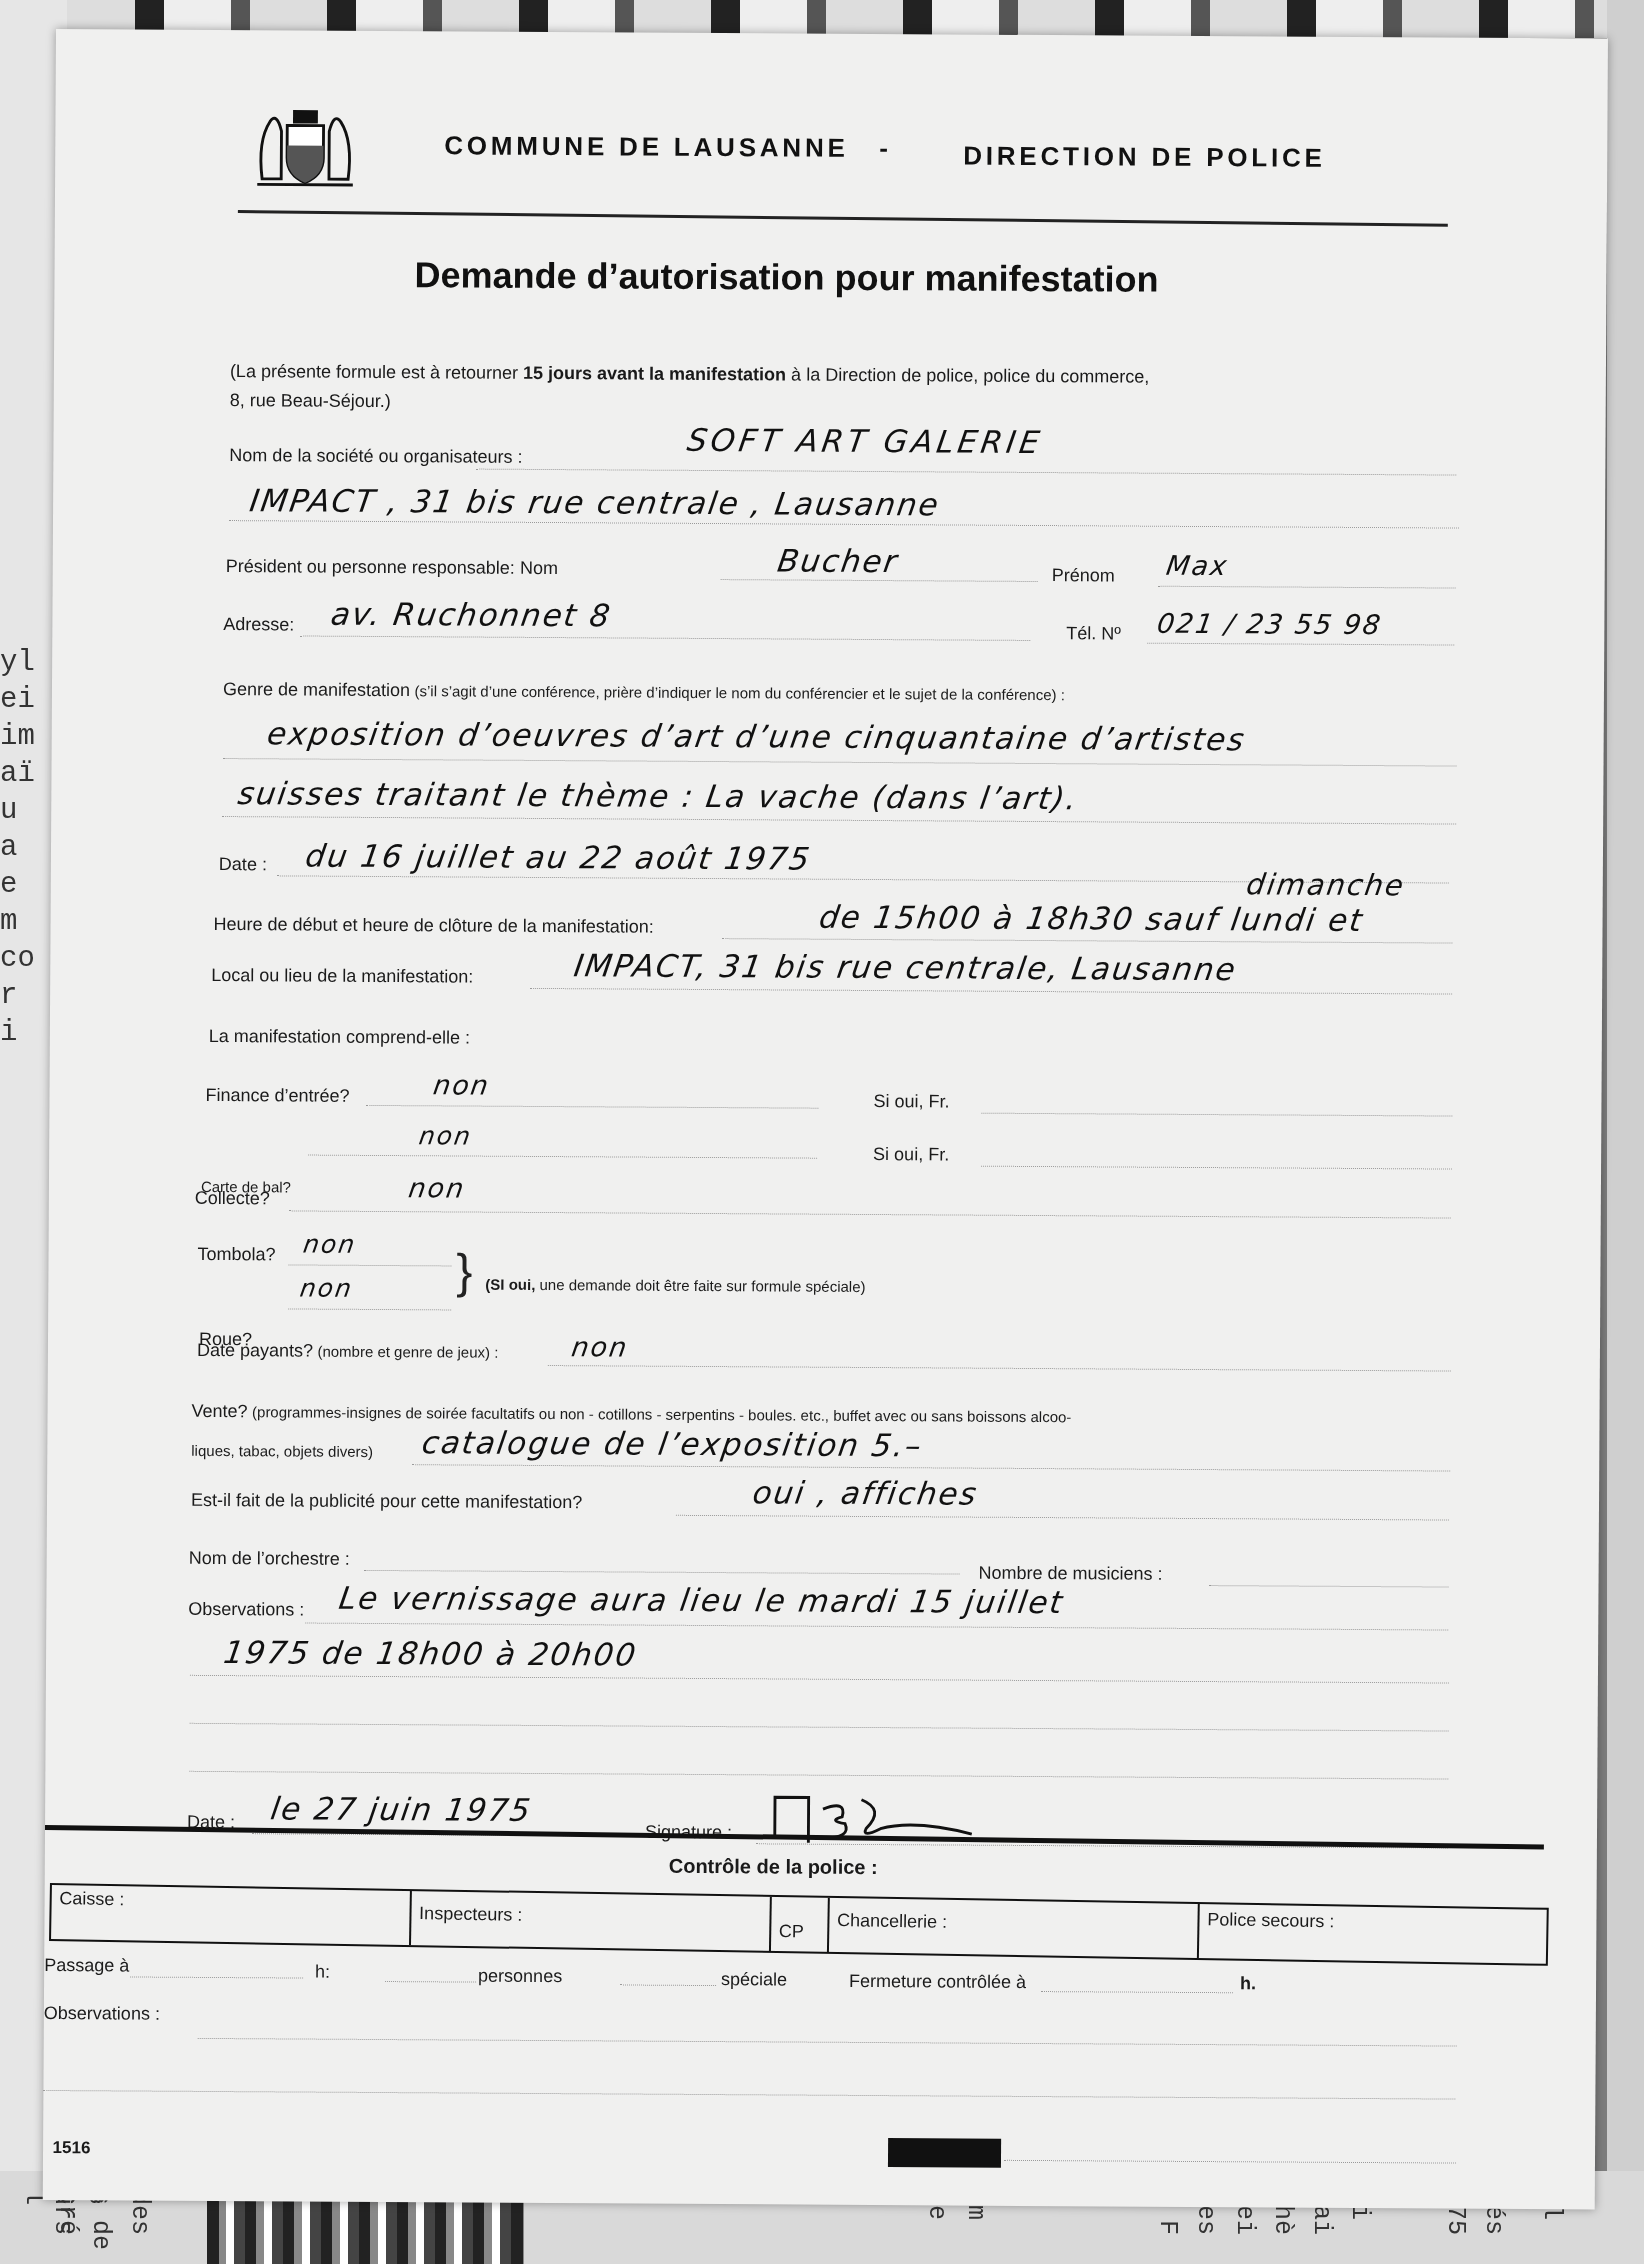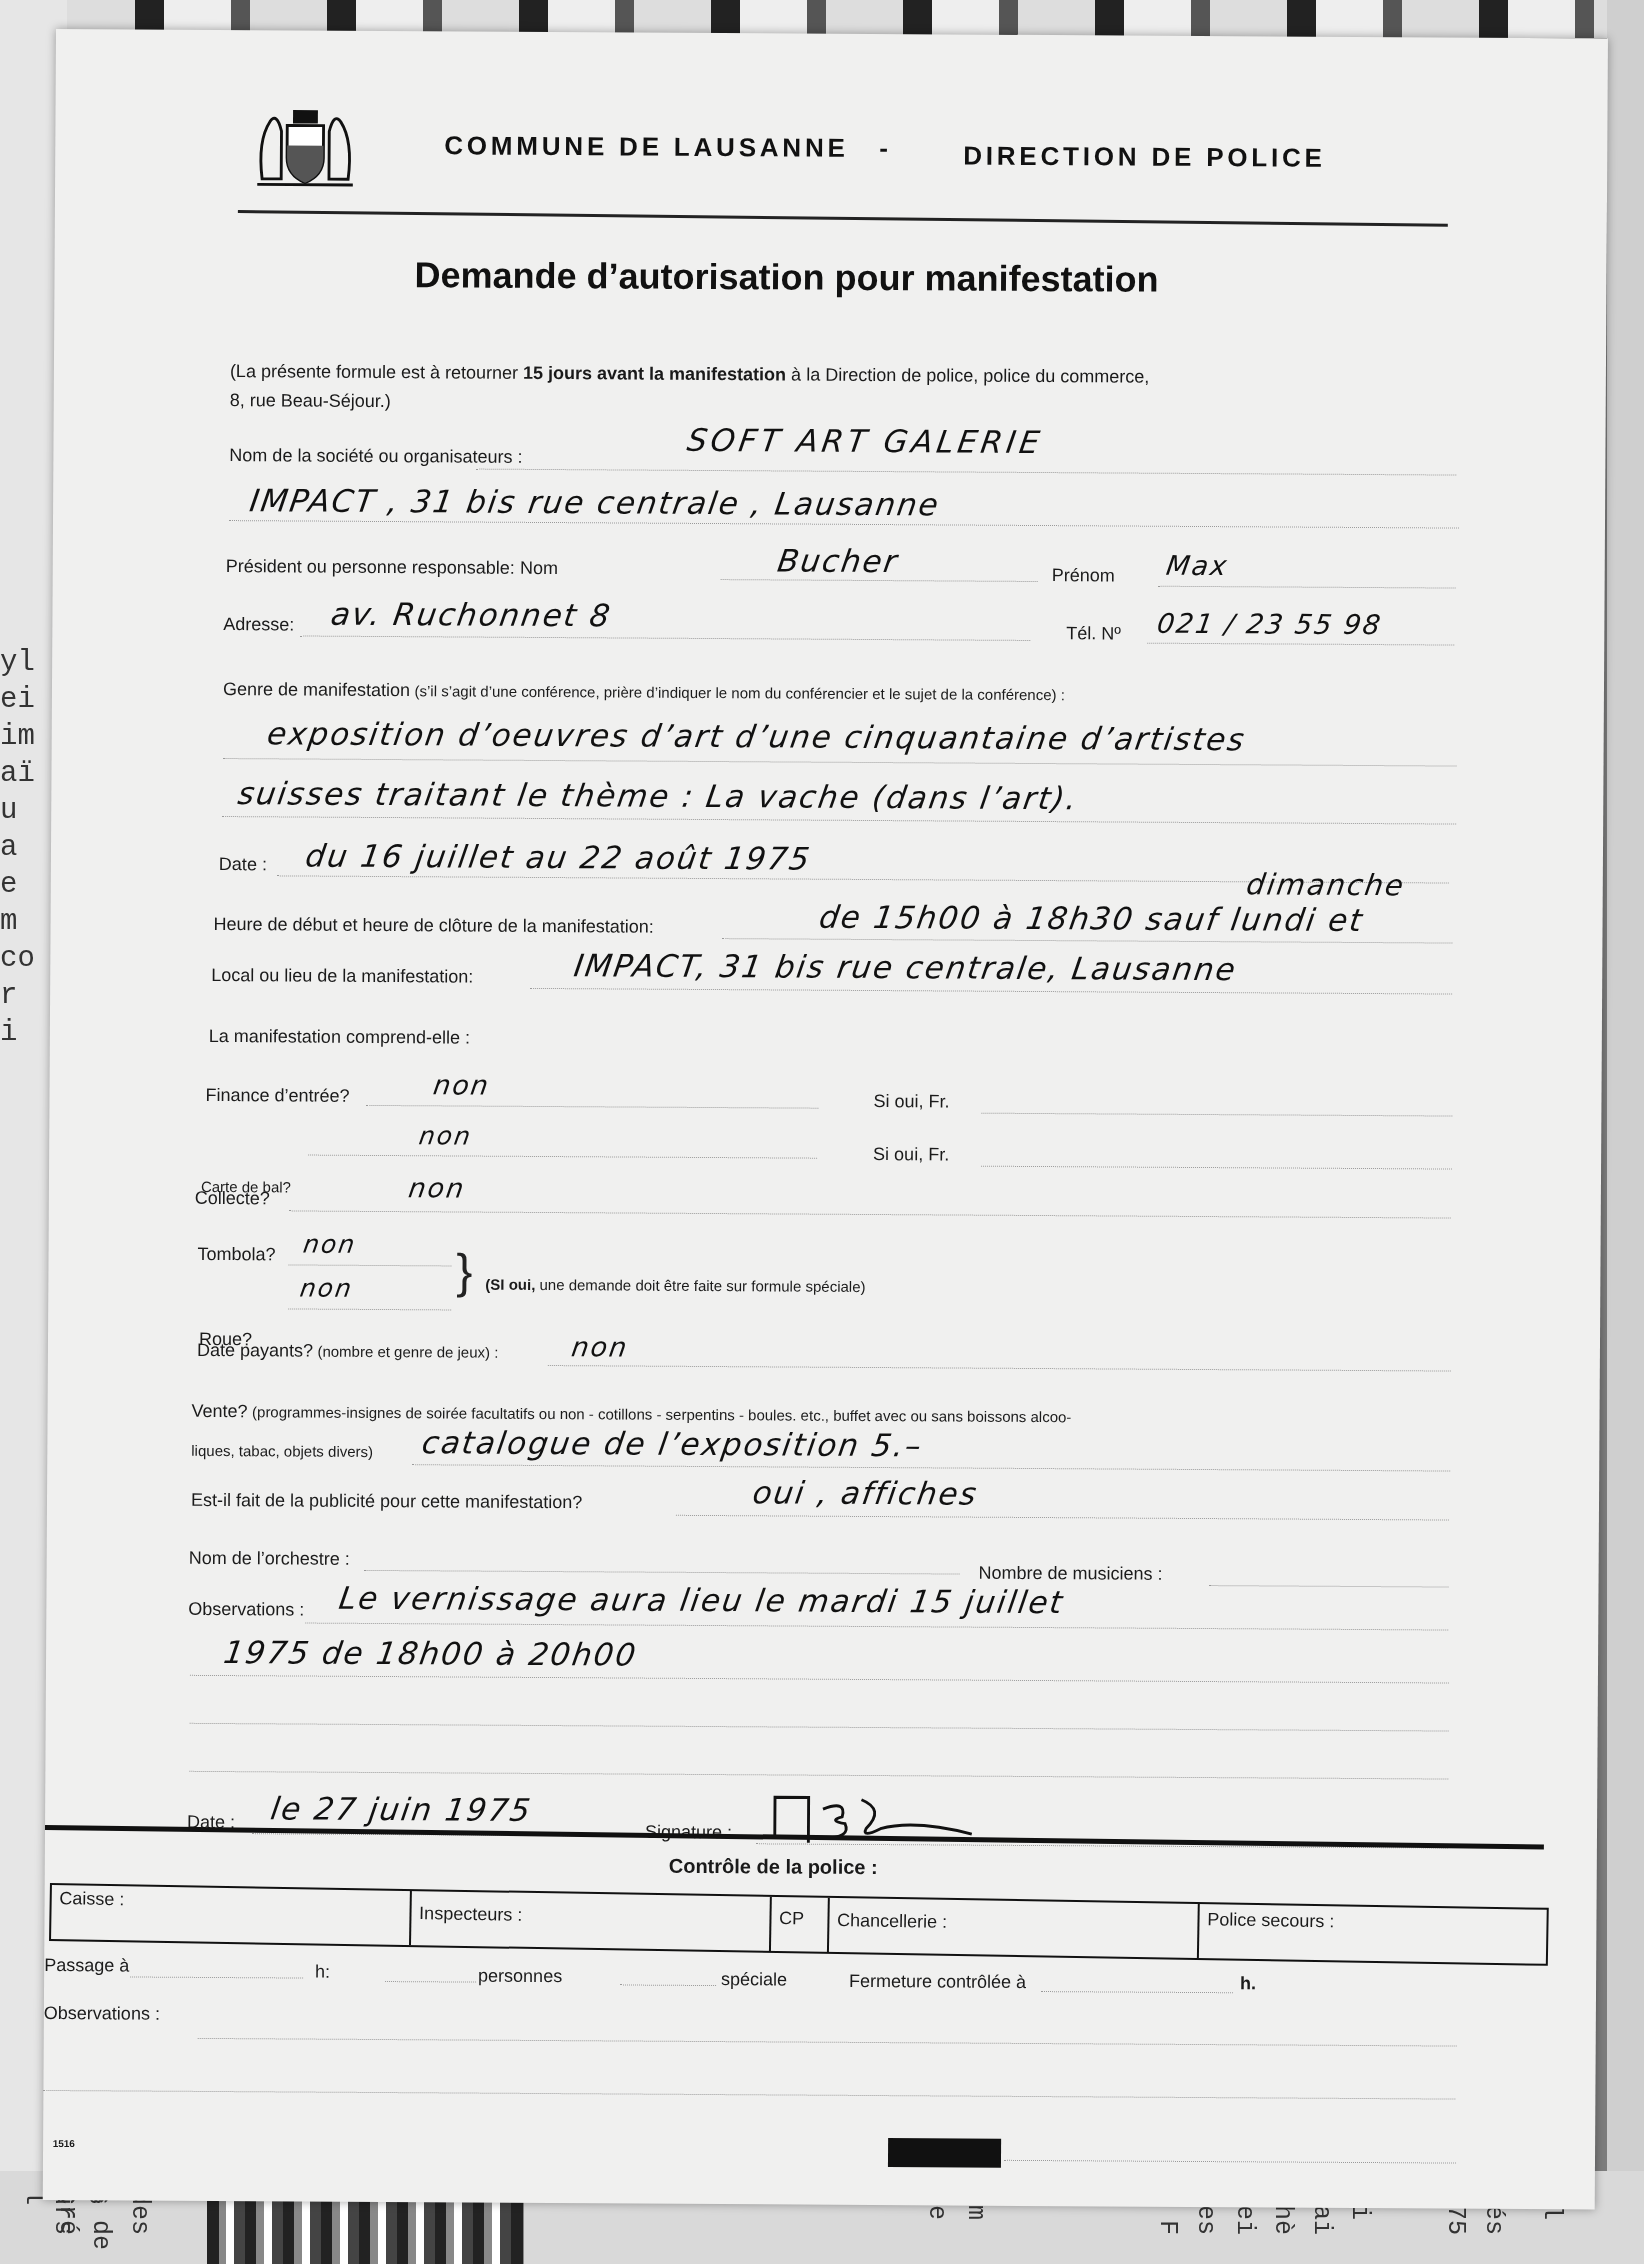--- a/index.html
+++ b/index.html
@@ -62,21 +62,21 @@
   .thick-rule { position:absolute; left: 0px; top: 1796px; width: 1499px; height: 4.8px; background:#111; transform: rotate(0.4deg); transform-origin:left; }
   .ctrl-title { position:absolute; left: 624px; top: 1822px; font-size: 20px; font-weight: bold; }
   .ctrl-table {
     position:absolute; left: 4.8px; top: 1854px; width: 1499px; height: 58px;
     border: 2.9px solid #111; display: flex; box-sizing: border-box;
     transform: rotate(0.6deg); transform-origin: left;
   }
   .ctrl-cell { border-right: 2.9px solid #111; padding: 2.9px 7.7px; font-size: 18px; box-sizing: border-box; }
   .ctrl-cell:last-child { border-right: none; }
 
-  .formno { position:absolute; left: 9.6px; top: 2109px; font-size: 10px; font-weight:bold; }
+  .formno { position:absolute; left: 9.6px; top: 2109px; font-size: 17px; font-weight:bold; }
   .blackbar { position:absolute; left: 845px; top: 2104px; width: 113px; height: 29px; background:#111; }
 </style>
 </head>
 <body>
 
 <div class="bg-dark-top-left"></div>
 <div class="bg-top-strip"></div>
 <div class="bg-paper-left">
   <div>yl</div>
   <div>ei</div>
@@ -247,21 +247,21 @@
       <path d="M55 20 Q80 10 75 28 Q60 32 78 35 Q85 50 55 50" fill="none" stroke="#111" stroke-width="3"></path>
       <path d="M95 10 Q120 20 100 40 Q95 50 115 40 Q150 30 210 45" fill="none" stroke="#111" stroke-width="3"></path>
     </svg>
   </div>
 
   <div class="thick-rule"></div>
   <div class="ctrl-title">Contrôle de la police :</div>
   <div class="ctrl-table">
     <div class="ctrl-cell" style="width:360px;">Caisse :</div>
     <div class="ctrl-cell" style="width:360px; padding-top:11.5px;">Inspecteurs :</div>
-    <div class="ctrl-cell" style="width:58px; padding-top:11px;">CP</div>
+    <div class="ctrl-cell" style="width:58px; padding-top:24px;">CP</div>
     <div class="ctrl-cell" style="width:370px; padding-top:11.5px;">Chancellerie :</div>
     <div class="ctrl-cell" style="width:307px; white-space:normal; line-height:18px; padding-top:5.8px;">Police secours :</div>
   </div>
 
   <div class="abs lbl-sm" style="left:0px; top:1926px; font-size:18px;">Passage à</div>
   <div class="dots" style="left:86px; top:1947px; width:173px;"></div>
   <div class="abs lbl" style="left:271px; top:1931px;">h:</div>
   <div class="dots" style="left:341px; top:1950px; width:91px;"></div>
   <div class="abs lbl" style="left:434px; top:1934px;">personnes</div>
   <div class="dots" style="left:576px; top:1952px; width:96px;"></div>

